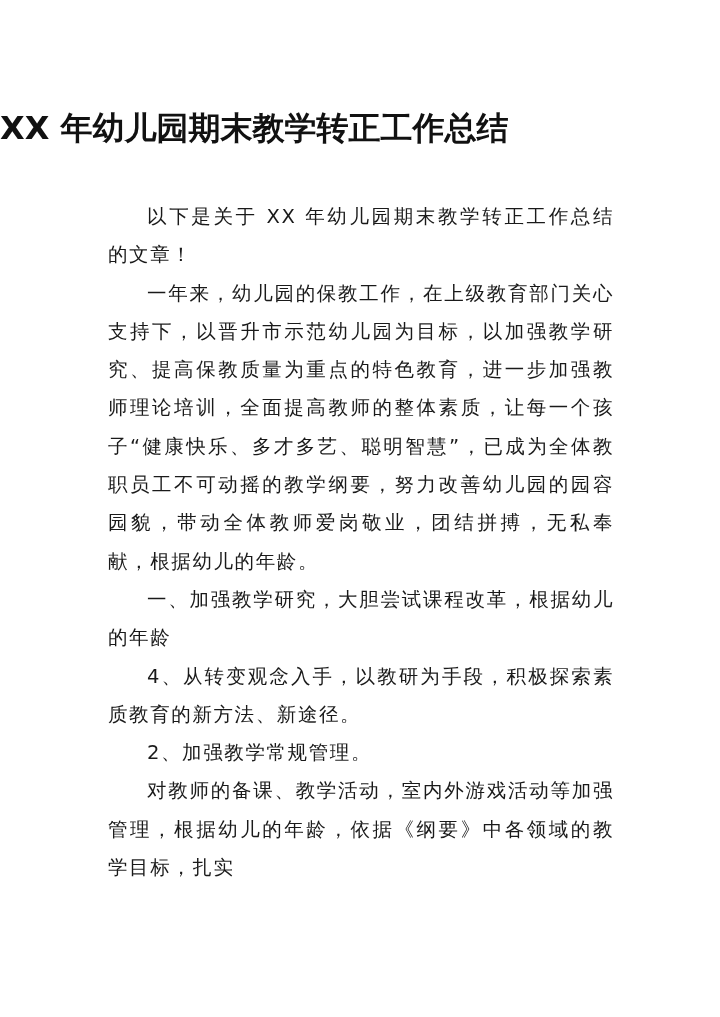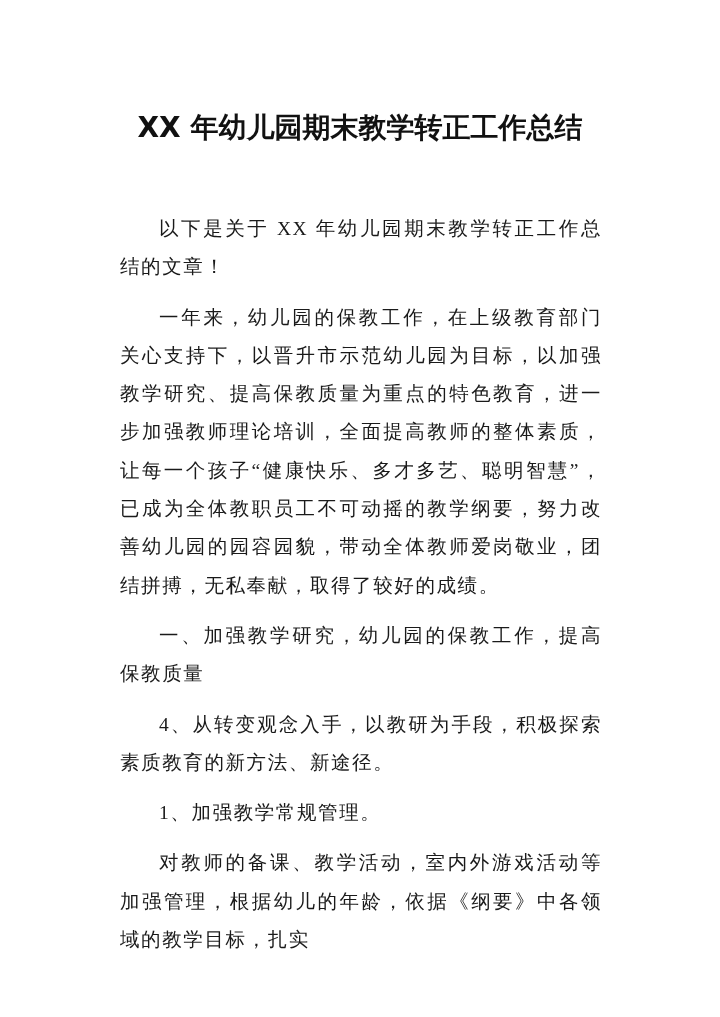--- a/index.html
+++ b/index.html
@@ -1,37 +1,37 @@
 <!DOCTYPE html>
 <html><head>
 <meta charset="utf-8">
 <style>
   html, body { margin: 0; padding: 0; background: #ffffff; }
   body { width: 720px; height: 1017px; overflow: hidden; position: relative; }
   .page {
     position: absolute; left: 0; top: 0; width: 720px; height: 1017px; background: #fff;
   }
   .title {
-    position: absolute; top: 108px; left: 0; width: 720px; text-align: center;
-    font-family: "DejaVu Sans", sans-serif; font-weight: bold; font-size: 28px;
+    position: absolute; top: 108px; left: 0; width: 720px; text-align: left;
+    font-family: "DejaVu Sans", sans-serif; font-weight: bold; font-size: 32px;
     color: #111; letter-spacing: 0px; line-height: 40px;
   }
   .body {
     position: absolute; top: 198px; left: 108px; width: 506px;
     font-family: "DejaVu Sans", sans-serif; font-size: 19.5px; color: #1a1a1a;
     line-height: 38.3px; letter-spacing: 1.6px;
   }
-  .body p { margin: 12px; text-indent: 2em; text-align: justify; font-family: Liberation Serif, serif; }
+  .body p { margin: 0; text-indent: 2em; text-align: justify; }
 </style>
 </head>
 <body>
 
 <div class="page">
   <div class="title">XX 年幼儿园期末教学转正工作总结</div>
   <div class="body">
     <p>以下是关于 XX 年幼儿园期末教学转正工作总结的文章！</p>
-    <p>一年来，幼儿园的保教工作，在上级教育部门关心支持下，以晋升市示范幼儿园为目标，以加强教学研究、提高保教质量为重点的特色教育，进一步加强教师理论培训，全面提高教师的整体素质，让每一个孩子“健康快乐、多才多艺、聪明智慧”，已成为全体教职员工不可动摇的教学纲要，努力改善幼儿园的园容园貌，带动全体教师爱岗敬业，团结拼搏，无私奉献，取得了较好的成绩。</p>
-    <p>一、加强教学研究，幼儿园的保教工作，提高保教质量</p>
+    <p>一年来，幼儿园的保教工作，在上级教育部门关心支持下，以晋升市示范幼儿园为目标，以加强教学研究、提高保教质量为重点的特色教育，进一步加强教师理论培训，全面提高教师的整体素质，让每一个孩子“健康快乐、多才多艺、聪明智慧”，已成为全体教职员工不可动摇的教学纲要，努力改善幼儿园的园容园貌，带动全体教师爱岗敬业，团结拼搏，无私奉献，根据幼儿的年龄。</p>
+    <p>一、加强教学研究，大胆尝试课程改革，根据幼儿的年龄</p>
     <p>4、从转变观念入手，以教研为手段，积极探索素质教育的新方法、新途径。</p>
-    <p>1、加强教学常规管理。</p>
+    <p>2、加强教学常规管理。</p>
     <p>对教师的备课、教学活动，室内外游戏活动等加强管理，根据幼儿的年龄，依据《纲要》中各领域的教学目标，扎实</p>
   </div>
 </div>
 
 </body></html>

